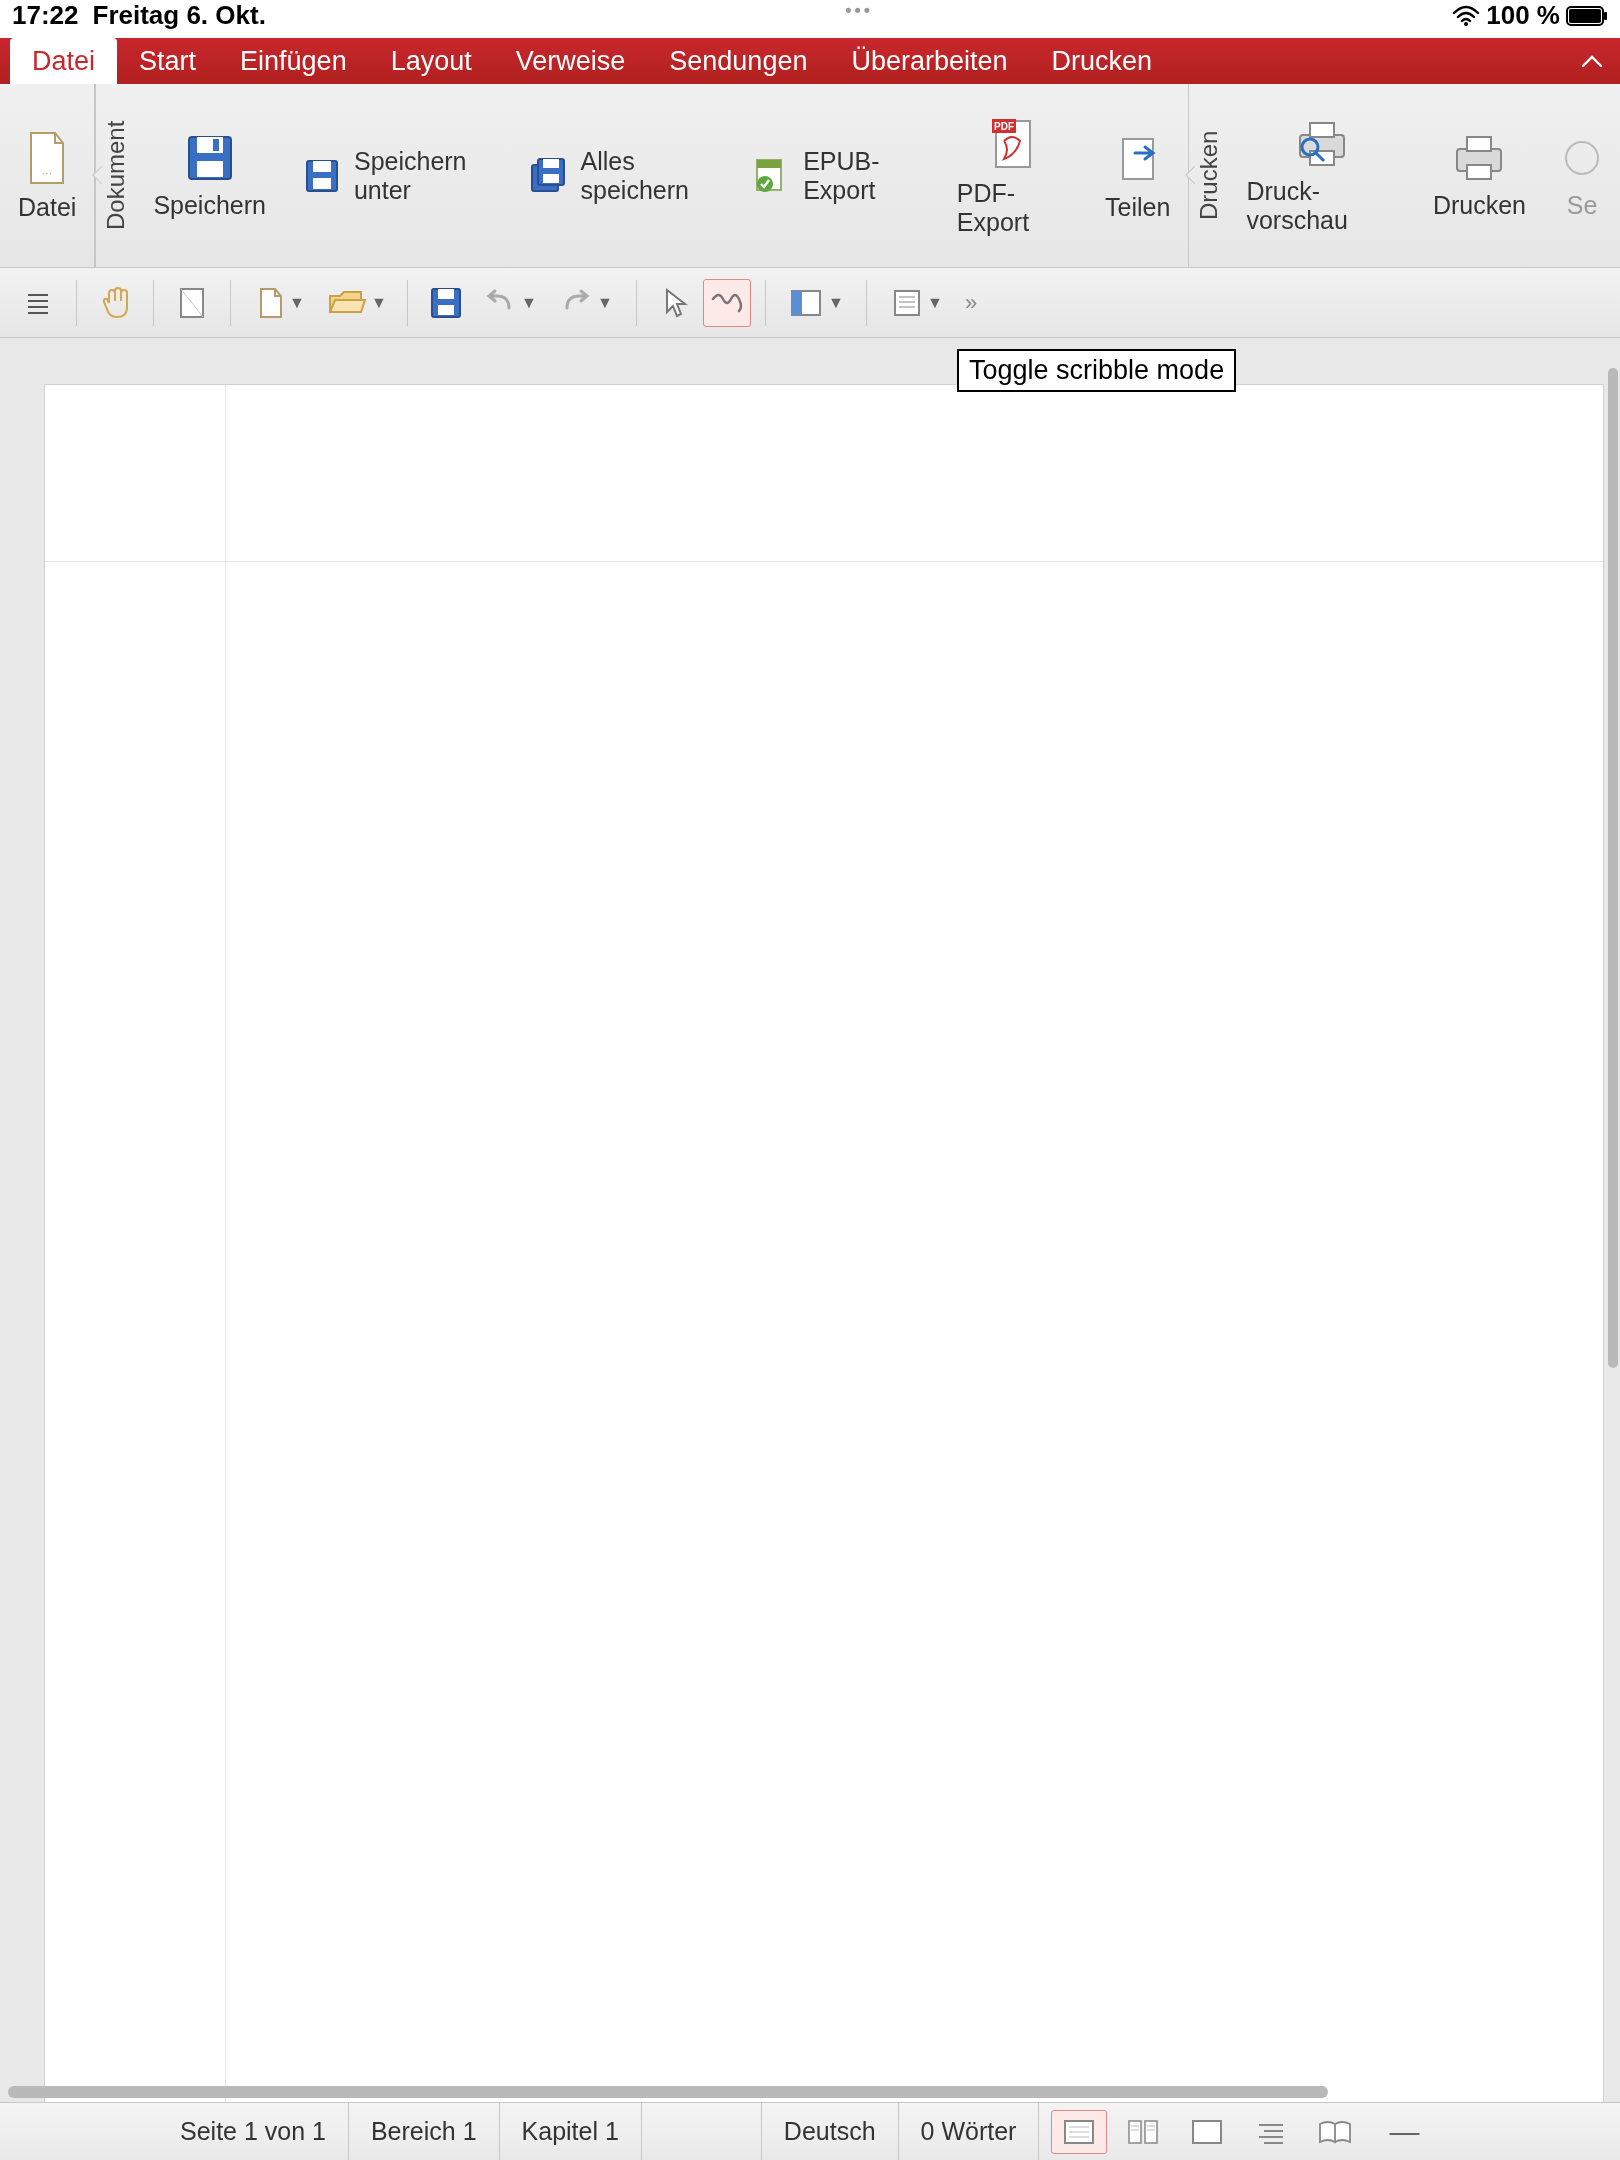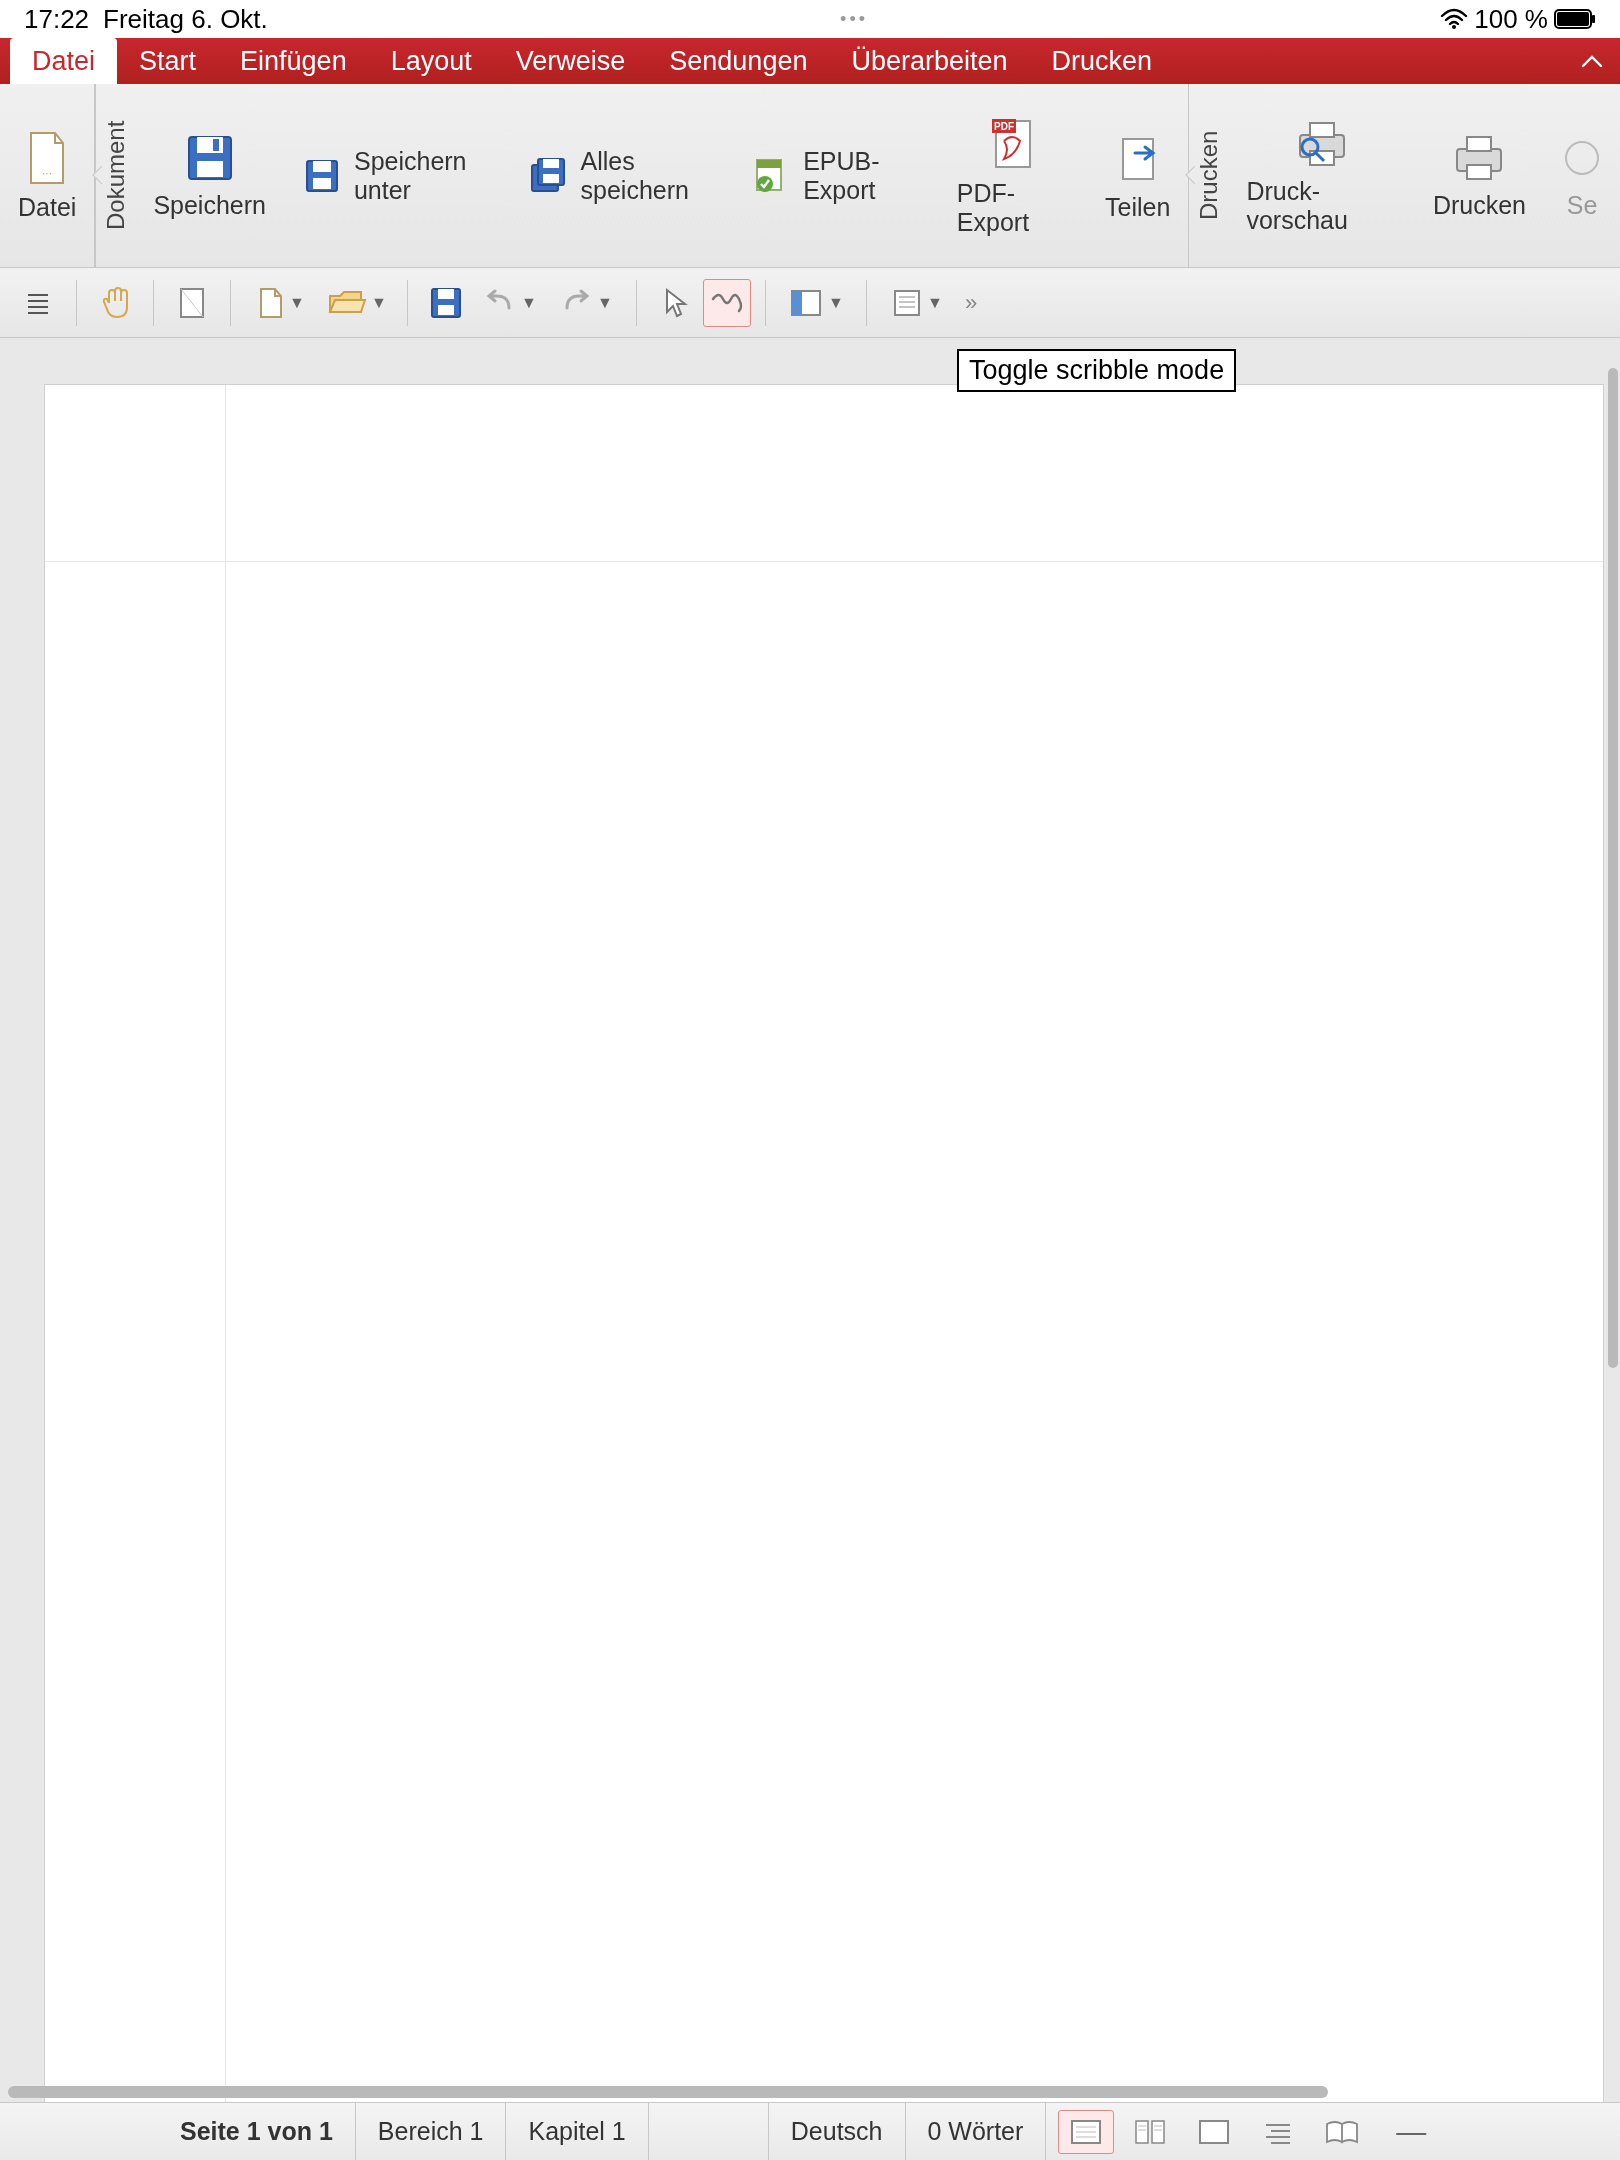--- a/index.html
+++ b/index.html
@@ -10,24 +10,24 @@
   height: 2160px;
   overflow: hidden;
   position: relative;
 }
 
 
 .status-bar {
   height: 38px;
   background: #fff;
   display: flex;
-  align-items: center;
-  padding: 0 24px;
+  align-items: flex-start;
+  padding: 0 12px;
   font-size: 26px;
-  font-weight: 400;
+  font-weight: 700;
   color: #000;
 }
 .status-left { display: flex; gap: 14px; }
 .status-center { flex: 1; text-align: center; color: #999; letter-spacing: 3px; font-size: 18px; }
 .status-right { display: flex; align-items: center; gap: 6px; }
 
 
 .ribbon-tabstrip {
   height: 46px;
   background: linear-gradient(#c8272d,#b0201f);
@@ -207,21 +207,21 @@
   font-size: 25px;
   color: #333;
 }
 .sb-cell {
   padding: 0 22px;
   height: 100%;
   display: flex;
   align-items: center;
   border-left: 1px solid #c7c7c7;
 }
-.sb-cell:first-child { border-left:none; padding-left:180px;font-weight:bold;}
+.sb-cell:first-child { border-left:none; padding-left:180px;}
 .sb-viewbtn {
   width: 56px; height: 44px;
   margin: 0 4px;
   display:flex;align-items:center;justify-content:center;
   cursor:pointer;
   border-radius:3px;
 }
 .sb-viewbtn.selected {
   border:1px solid #e08a86;
   background:#fde9e8;

